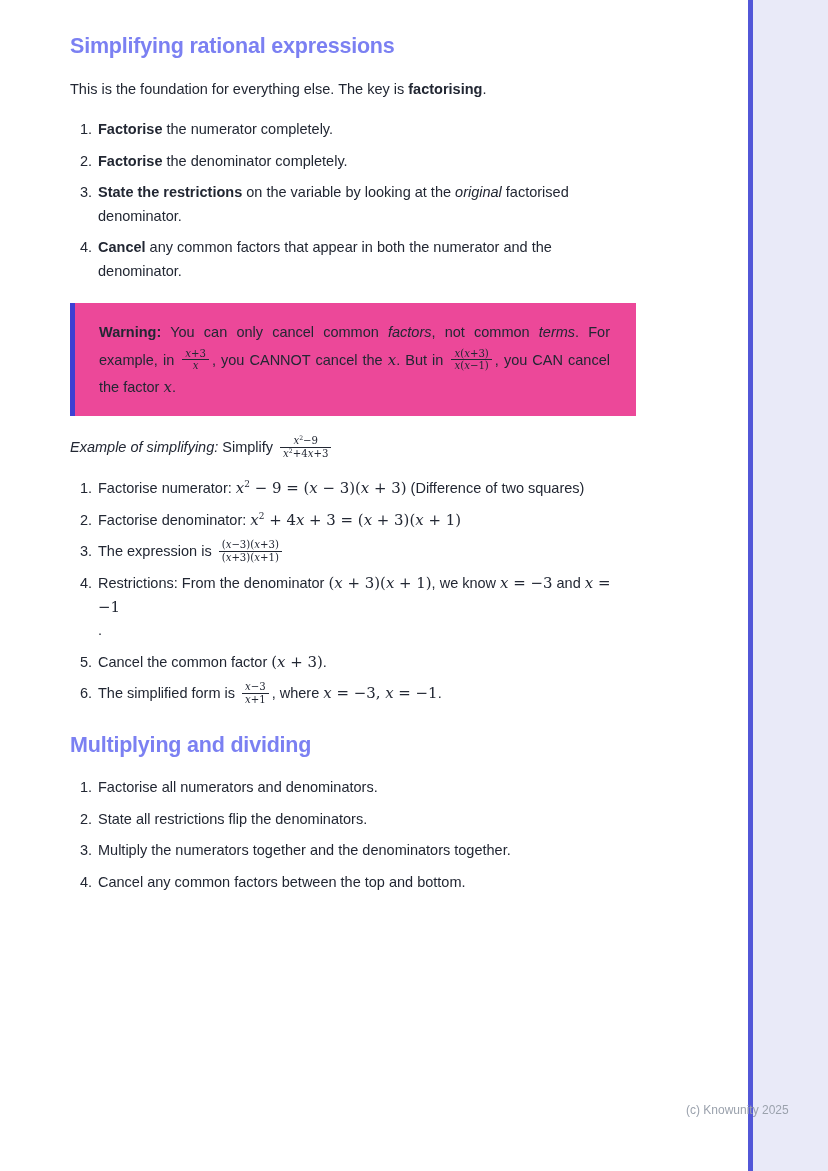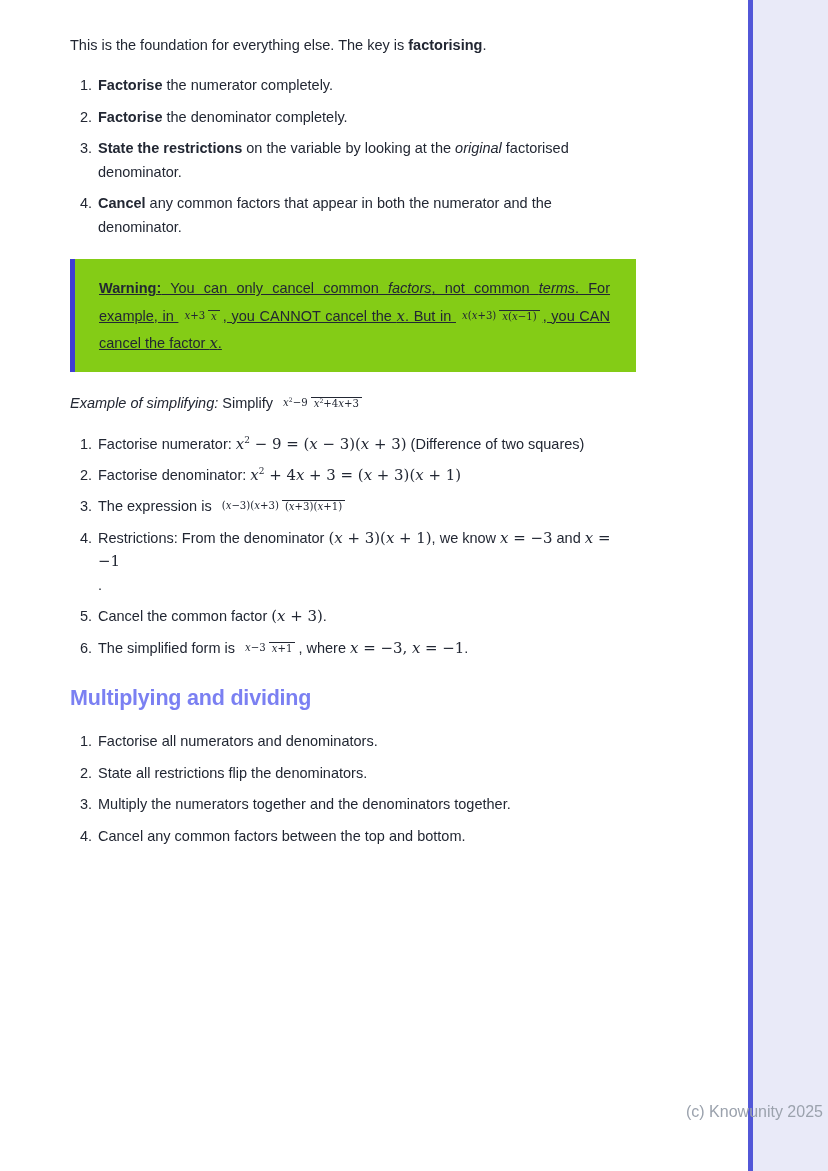--- a/index.html
+++ b/index.html
@@ -19,70 +19,70 @@
   h1 {
     font-size: 21.5px; line-height: 1.2; font-weight: 700;
     color: #7b80f2; margin: 0 0 18px; letter-spacing: -0.2px;
   }
   h1.h2nd { margin-top: 26px; }
   p { margin: 0 0 16px; }
   p.label { font-weight: 700; }
   ol { margin: 17px 0 18px; padding-left: 26px; }
   li { margin-bottom: 8px; padding-left: 2px; }
   .warning-box {
-    background: #84cc16;
+    background: #ec4899;
     border-left: 5px solid #3f3fd3;
     padding: 16px 26px 14px 24px;
     margin: 20px 0;
-    text-decoration: underline;
   }
   .warning-box p {
     margin: 0; text-align: justify; line-height: 1.9;
   }
   .example-line { margin-bottom: 16px; }
   
   .b { font-weight: 700; }
   .i { font-style: italic; }
   .m  { font-family: "DejaVu Serif", serif; font-style: italic; font-size: 1.03em; line-height: 1; }
   .mn { font-family: "DejaVu Serif", serif; font-size: 1.03em; line-height: 1; }
   .msup {
     font-family: "DejaVu Serif", serif; font-size: 0.62em;
     vertical-align: 0.65em; line-height: 1;
   }
   .frac {
-    display: inline-flex; flex-direction: row;
+    display: inline-flex; flex-direction: column;
     vertical-align: middle; text-align: center;
     font-size: 0.68em; line-height: 1.18;
     font-family: "DejaVu Serif", serif;
     margin: 0 3px; position: relative; top: -1px;
   }
   .fnum { display: block; padding: 0 3px; }
   .fden { display: block; border-top: 1px solid #222733; padding: 0 3px; }
   
   .edge-strip {
     position: absolute; top: 0; right: 0;
     width: 75px; height: 1171px;
     background: #e9eaf8;
   }
   .edge-line {
     position: absolute; top: 0; right: 75px;
     width: 5px; height: 1171px;
     background: #5257d8;
   }
   .watermark {
     position: absolute; left: 686px; top: 1103px;
-    font-size: 16px; color: #9ba2ad; z-index: 5;
+    font-size: 12px; color: #9ba2ad; z-index: 5;
     white-space: nowrap;
   }
 </style>
 </head>
 <body>
 
 <div class="content">
 
+  <h1>Simplifying rational expressions</h1>
 
   <p>This is the foundation for everything else. The key is <span class="b">factorising</span>.</p>
 
   <ol>
       <li><span class="b">Factorise</span> the numerator completely.</li>
       <li><span class="b">Factorise</span> the denominator completely.</li>
       <li><span class="b">State the restrictions</span> on the variable by looking at the <span class="i">original</span> factorised denominator.</li>
       <li><span class="b">Cancel</span> any common factors that appear in both the numerator and the denominator.</li>
     </ol>
 

